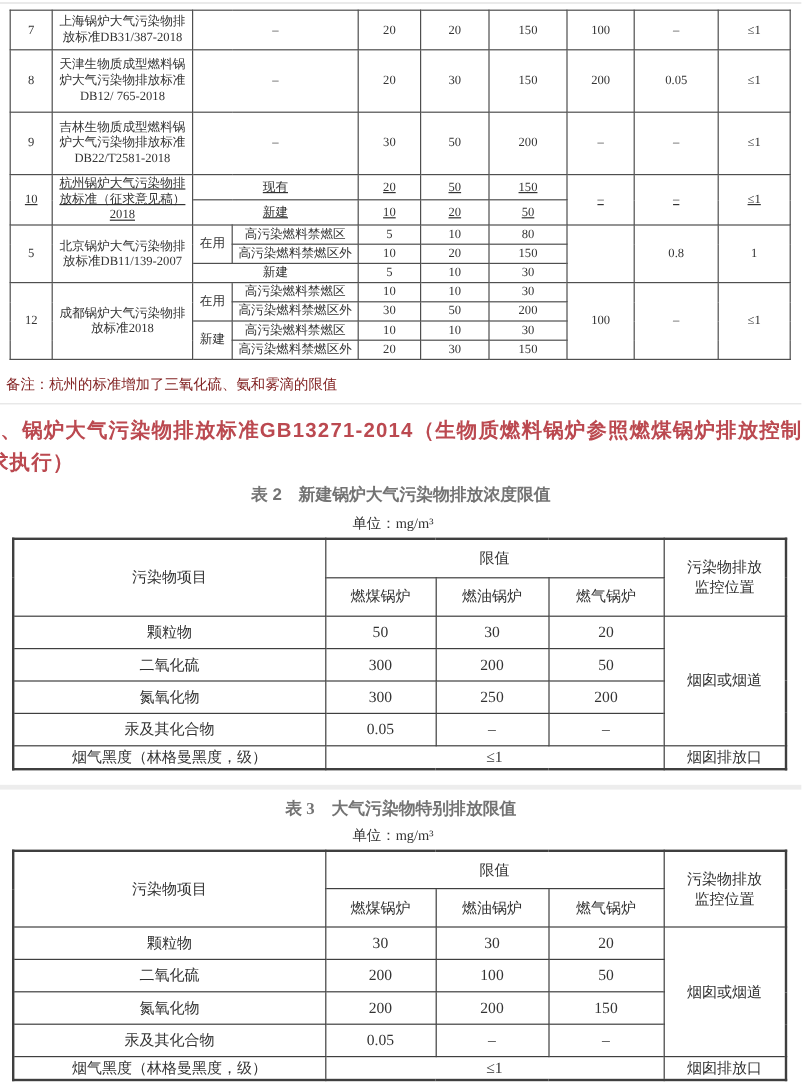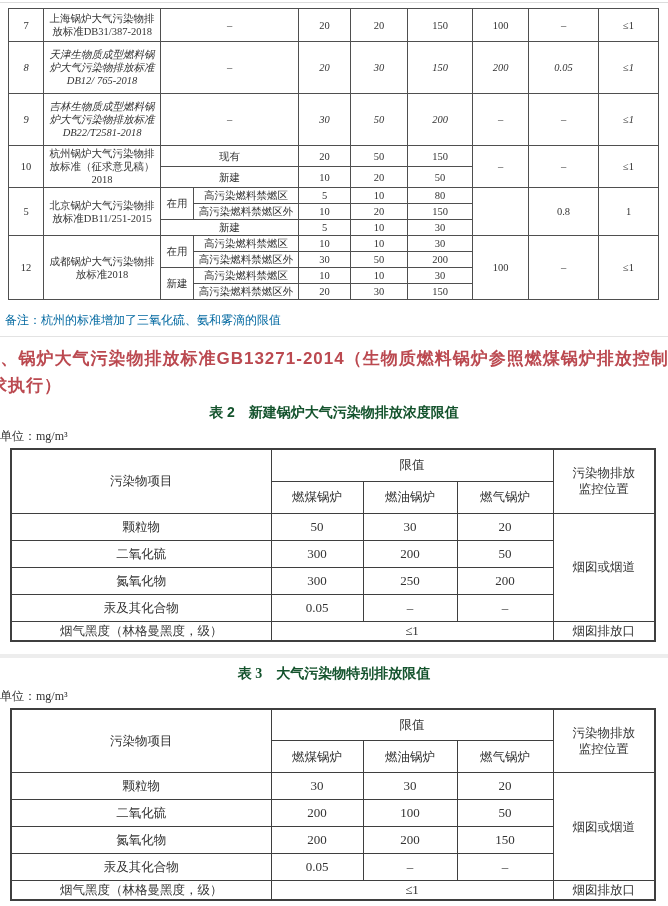--- a/index.html
+++ b/index.html
@@ -14,44 +14,44 @@
 
   
   table { border-collapse:collapse; table-layout:fixed; }
   .t1 { width:650px; margin:5px 0 0 8px; font-size:10.5px; }
   .t1 td {
     border:1px solid #4f4f4f; text-align:center; vertical-align:middle;
     padding:1px 2px; line-height:13px; overflow:hidden;
   }
   .t1 td.name { line-height:13px;margin-left:18px; }
   tr.h33 td { height:33px; }
-  tr.h52 td { height:52px;font-style:italic; }
-  tr.h19 td { height:19px; }
+  tr.h52 td { height:52px; }
+  tr.h19 td { height:19px;text-decoration:underline; }
   tr.h15 td { height:15px; }
   tr.h16 td { height:16px; }
 
   .note {
-    margin:12px 0 0 5px; font-size:12px; color:#0369a1;
+    margin:12px 0 0 5px; font-size:12px; color:#7f1d1d;
     font-family:"Liberation Serif","DejaVu Serif",serif;
   }
 
   .red-heading {
     width:700px; margin:8px 0 0 -10px;
     font-family:"Liberation Sans","DejaVu Sans",sans-serif;
     font-weight:bold; font-size:17px; line-height:27px;
     letter-spacing:1px; color:#bb4950;
   }
 
   .tbl-title {
     width:668px; text-align:center; margin-top:5px;
     font-family:"Liberation Sans","DejaVu Sans",sans-serif;
-    font-weight:bold; font-size:14px; color:#14532d;
+    font-weight:bold; font-size:14px; color:#737373;
   }
   .unit-line {
-    width:655px; text-align:left; margin-top:6px;
+    width:655px; text-align:center; margin-top:6px;
     font-size:12px; color:#333;
   }
 
   
   .t23 { width:644px; margin:3px 0 0 10px; font-size:12.5px; border:2px solid #3f3f3f; }
   .t23 td {
     border:1px solid #3f3f3f; text-align:center; vertical-align:middle;
     padding:1px 3px; line-height:16px;
   }
   .t23 tr.th td { height:32px; }
@@ -125,21 +125,21 @@
     </tr>
     <tr class="h19">
       <td colspan="2">新建</td>
       <td>10</td>
       <td>20</td>
       <td>50</td>
     </tr>
 
     <tr class="h15">
       <td rowspan="3">5</td>
-      <td rowspan="3" class="name">北京锅炉大气污染物排放标准DB11/251-2015</td>
+      <td rowspan="3" class="name">北京锅炉大气污染物排放标准DB11/139-2007</td>
       <td rowspan="2">在用</td>
       <td>高污染燃料禁燃区</td>
       <td>5</td>
       <td>10</td>
       <td>80</td>
       <td rowspan="3"></td>
       <td rowspan="3">0.8</td>
       <td rowspan="3">1</td>
     </tr>
     <tr class="h15">

